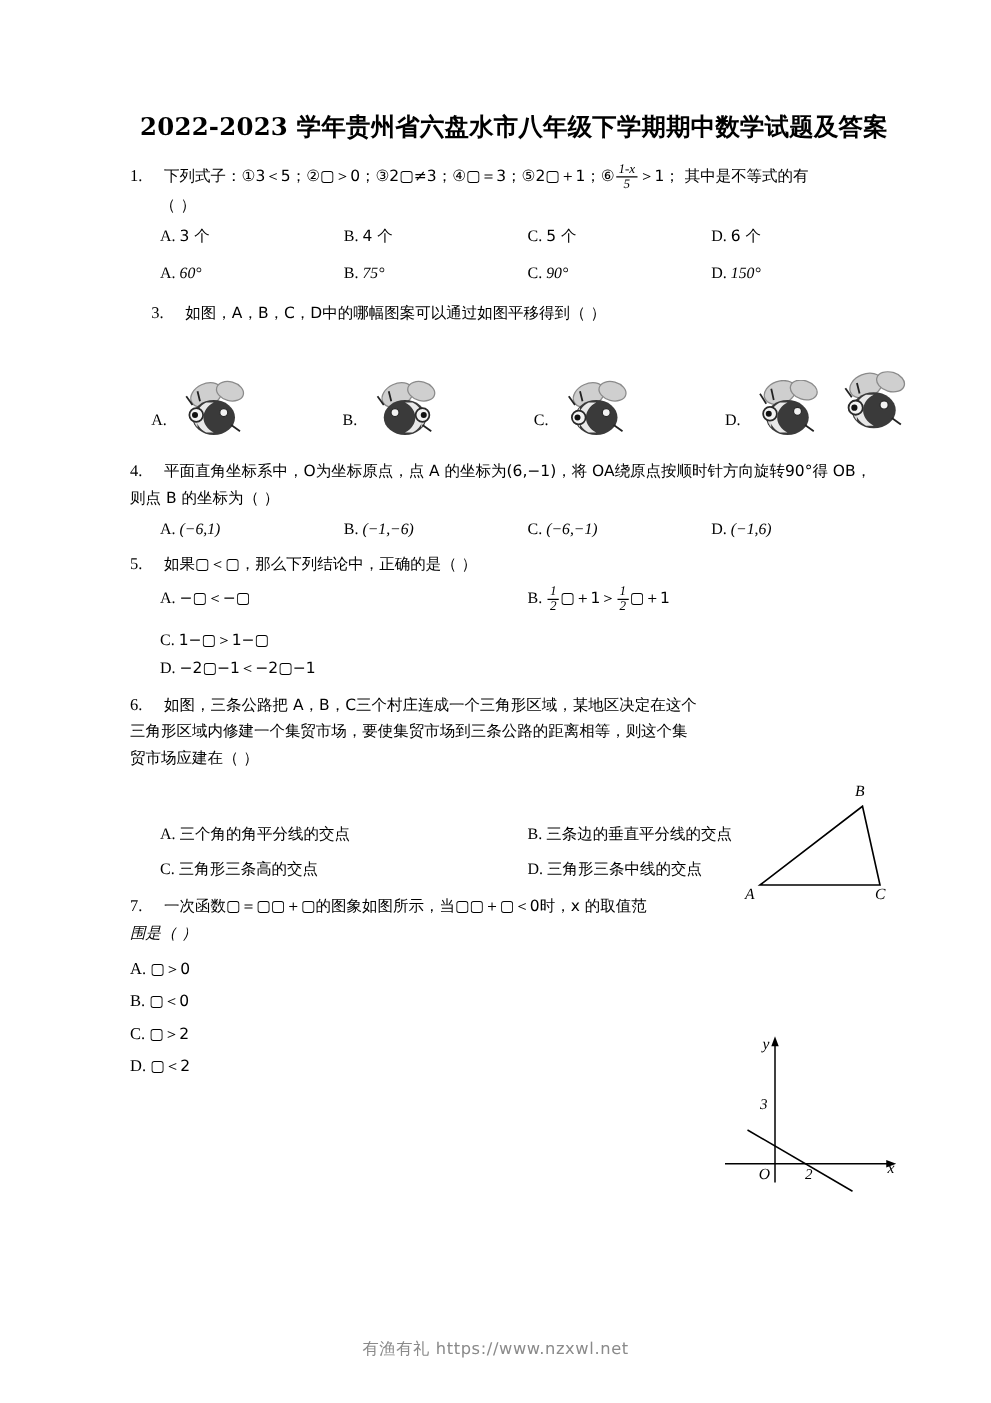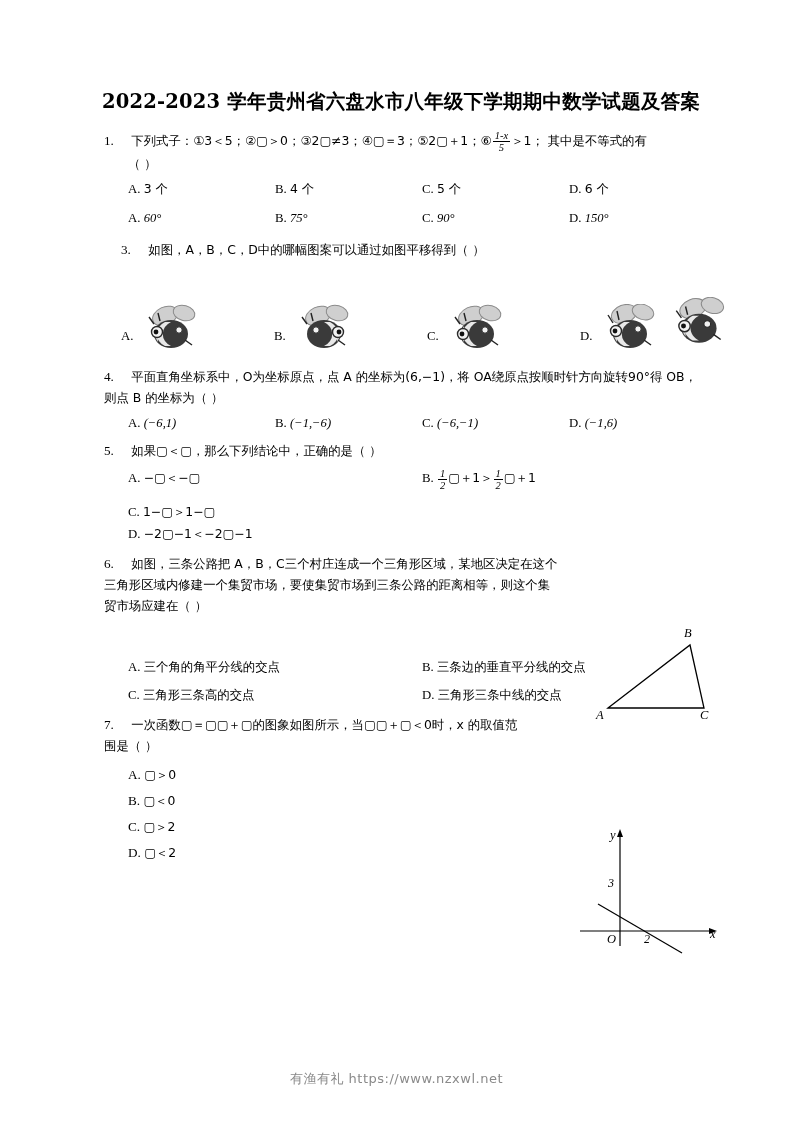--- a/index.html
+++ b/index.html
@@ -13,24 +13,23 @@
     overflow: hidden;
   }
   .page {
     position: relative;
     width: 793px;
     height: 1122px;
     padding: 0;
   }
   .title {
     position: absolute;
-    left: 96px;
+    left: 112px;
     top: 88px;
     width: 610px;
-    text-align: center;
     font-family: "DejaVu Serif", serif;
     font-weight: bold;
     font-size: 19.5px;
     letter-spacing: 0.2px;
     color: #000;
   }
   .content {
     position: absolute;
     left: 104px;
     top: 130px;
@@ -262,24 +261,24 @@
         <div class="opt"><span class="lbl">C.</span>&nbsp;<span class="cn">三角形三条高的交点</span></div>
         <div class="opt"><span class="lbl">D.</span>&nbsp;<span class="cn">三角形三条中线的交点</span></div>
       </div>
     </div>
 
     <div class="q" style="margin-top:8px;">
       <span class="qline">
         <span class="qnum">7.</span>
         <span class="cn">一次函数▢＝▢▢＋▢的图象如图所示，当▢▢＋▢＜0时，x 的取值范</span>
       </span>
-      <span class="qline" style="display:block;">
+      <span class="qline" style="display:block;font-style:italic;">
         <span class="cn">围是（          ）</span>
       </span>
-      <div style="margin-left:24px;margin-top:6px;">
+      <div style="margin-top:6px;">
         <div style="line-height:26px;"><span class="lbl">A.</span>&nbsp;<span class="cn">▢＞0</span></div>
         <div style="line-height:26px;"><span class="lbl">B.</span>&nbsp;<span class="cn">▢＜0</span></div>
         <div style="line-height:26px;"><span class="lbl">C.</span>&nbsp;<span class="cn">▢＞2</span></div>
         <div style="line-height:26px;"><span class="lbl">D.</span>&nbsp;<span class="cn">▢＜2</span></div>
       </div>
     </div>
 
   </div>
 
   <div style="position:absolute;left:668px;top:297px;">

